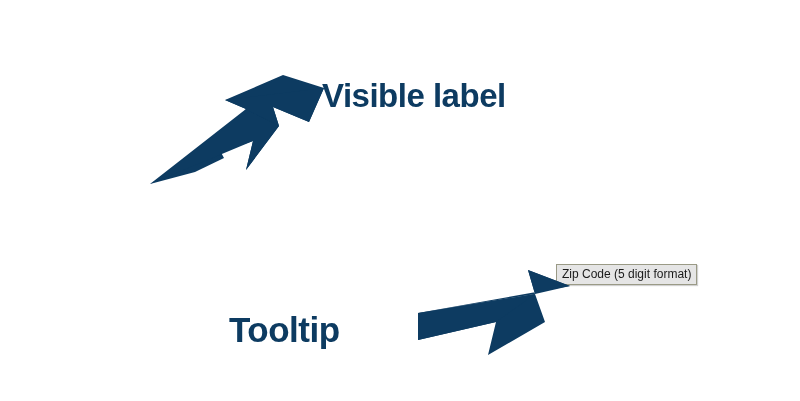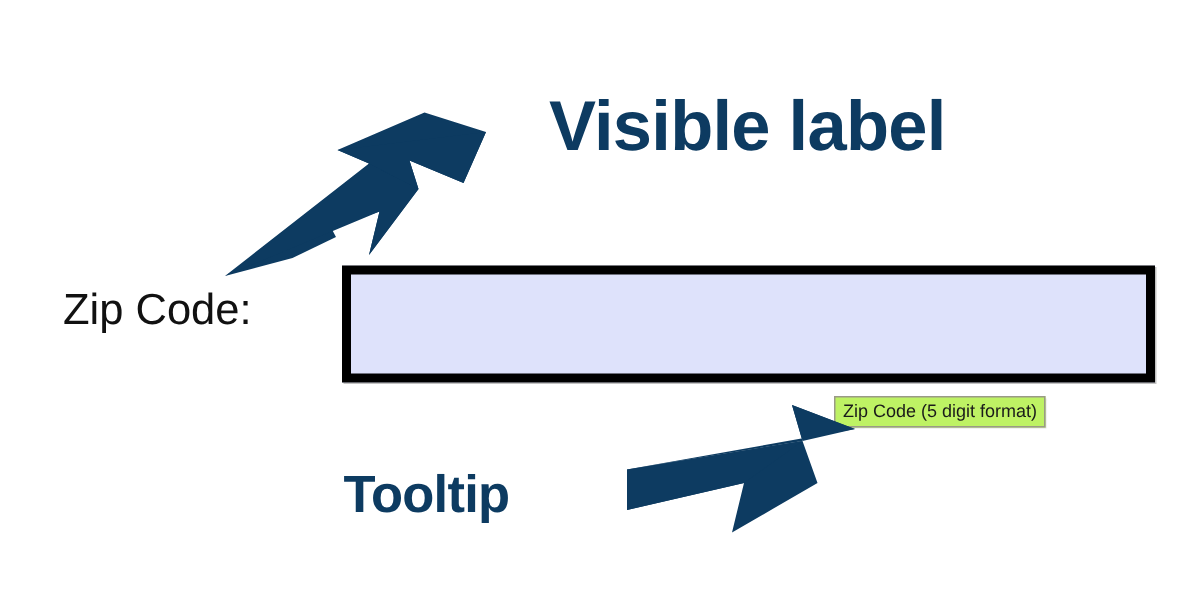--- a/index.html
+++ b/index.html
@@ -28,23 +28,22 @@
     position: absolute;
     font-family: "Liberation Sans", sans-serif;
     font-weight: bold;
     color: #0d3b61;
     white-space: nowrap;
     letter-spacing: -0.5px;
     line-height: 1;
   }
   #visible-label-caption {
     left: 322px;
-    top: 60px;
-    font-size: 47px;
-    margin-left: 44px;
+    top: 79px;
+    font-size: 33px;
   }
   #tooltip-caption {
     left: 229px;
     top: 312px;
     font-size: 35px;
   }
 
   
   .annot-arrow {
     position: absolute;
@@ -101,21 +100,21 @@
   #zip-code-input::placeholder {
     color: #dee2fb;
   }
 
   
   #zip-code-tooltip {
     position: absolute;
     left: 556px;
     top: 264px;
     box-sizing: border-box;
-    background: #bef264;
+    background: #e5e5e5;
     border: 1px solid #9a9a86;
     padding: 2px 5px 3px 5px;
     font-family: "Liberation Sans", sans-serif;
     font-size: 12px;
     line-height: 14px;
     color: #1a1a1a;
     white-space: nowrap;
     box-shadow: 1px 1px 1px rgba(0,0,0,0.18);
   }
 </style>
@@ -126,25 +125,20 @@
 
   <div class="annot-caption" id="visible-label-caption">Visible label</div>
 
   <svg class="annot-arrow" id="arrow-to-label" viewBox="0 0 175 112" aria-hidden="true">
     <polygon points="174,14 159,48 123,33 129,52 96,96 103,67 62,81 96,35 75,26 133,1" fill="#0d3b61"></polygon>
     <polygon points="0,110 66,69 74,84 45,98" fill="#0d3b61"></polygon>
     <polygon points="0,110 96,35 129,52 96,96 103,67" fill="#0d3b61"></polygon>
     <polygon points="75,26 174,14 159,48 123,33 129,52 96,35" fill="#0d3b61"></polygon>
   </svg>
 
-  <div id="zip-code-field-row">
-    <div id="zip-code-label">Zip Code:</div>
-
-    <input id="zip-code-input" type="text" placeholder="" title="Zip Code (5 digit format)" style="">
-  </div>
 
   <div id="zip-code-tooltip">Zip Code (5 digit format)</div>
 
   <svg class="annot-arrow" id="arrow-to-tooltip" viewBox="0 0 152 94" aria-hidden="true">
     <polygon points="152,24 110,8 117,32 0,51 0,51" fill="#0d3b61"></polygon>
     <polygon points="152,24 117,32 127,60 70,93 78,60 0,78 0,51 117,32" fill="#0d3b61"></polygon>
     <polygon points="110,8 152,24 117,32" fill="#0d3b61"></polygon>
     <polygon points="0,51 0,78 78,60 117,32" fill="#0d3b61"></polygon>
   </svg>
 

